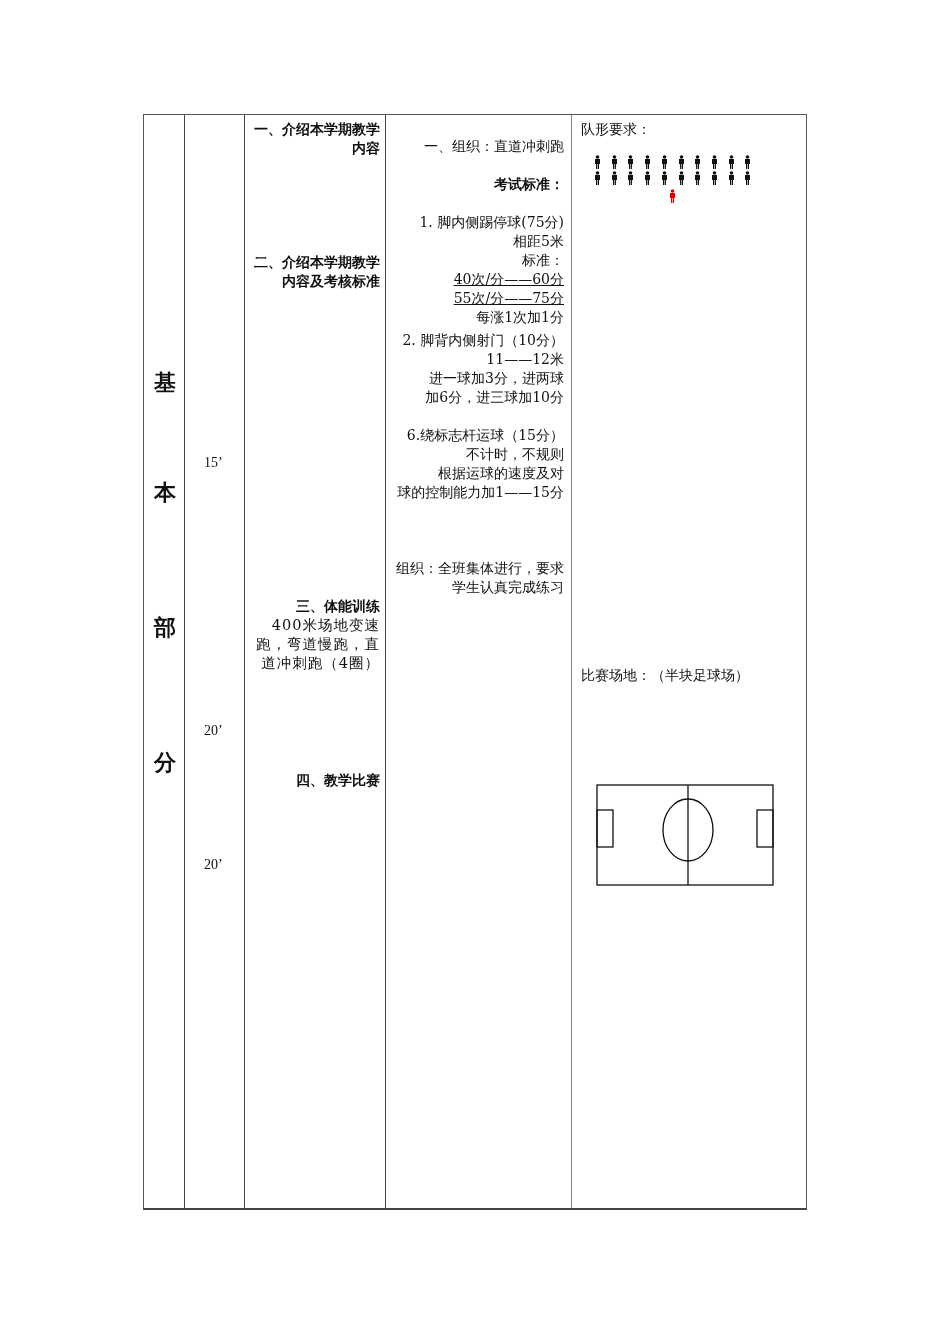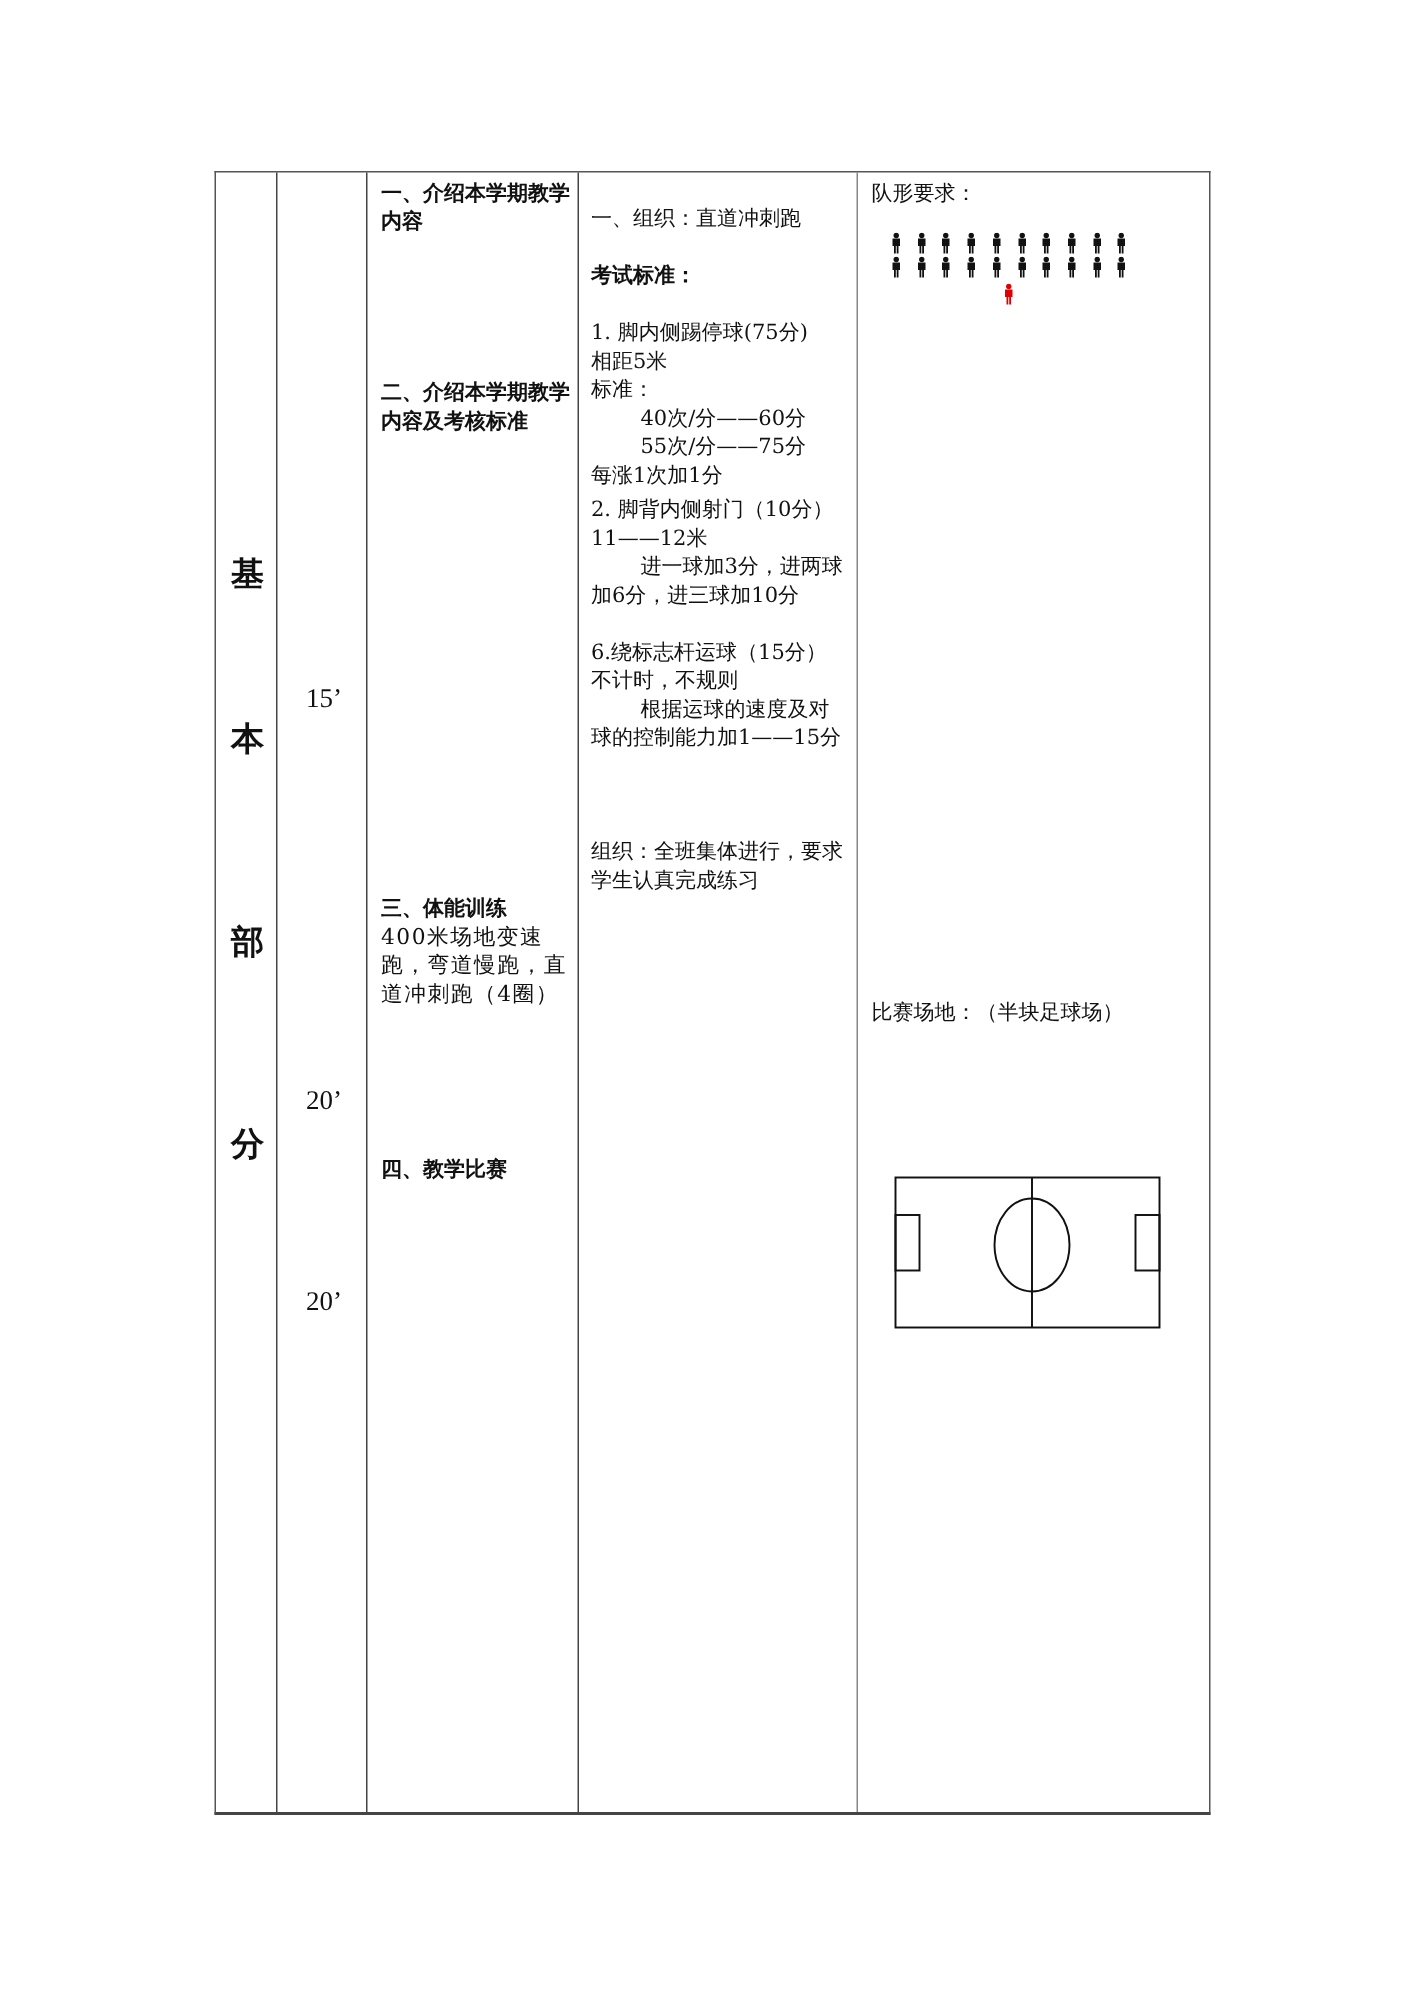--- a/index.html
+++ b/index.html
@@ -1,24 +1,24 @@
 <!DOCTYPE html>
 <html><head>
 <meta charset="utf-8">
 <style>
   html, body { margin:0; padding:0; background:#fff; }
   body { width:950px; height:1344px; position:relative; font-family:"DejaVu Serif","Liberation Serif",serif; color:#111; }
   .tbl { position:absolute; left:143px; top:114px; width:664px; height:1096px; border:1px solid #555; box-sizing:border-box; border-bottom:2px solid #444; }
   .vline { position:absolute; top:0; bottom:0; width:1px; background:#444; }
-  .cell { position:absolute; font-size:14px; line-height:19px; }
+  .cell { position:absolute; font-size:14px; line-height:19px;text-align:right; }
   .bold { font-family:"DejaVu Sans","Liberation Sans",sans-serif; font-weight:bold; font-size:14px; }
   .sec { position:absolute; left:10px; font-size:22px; font-weight:bold; font-family:"DejaVu Sans","Liberation Sans",sans-serif; }
-  .time { position:absolute; left:60px; font-size:18px; font-family:"Liberation Serif",serif; }
+  .time { position:absolute; left:60px; font-size:14px; font-family:"Liberation Serif",serif; }
   .p { margin:0; }
-  .ind { padding-left:33px; }
+  .ind { padding-left:33px;text-decoration:underline; }
   .ind2 { text-indent:33px; }
 </style>
 </head>
 <body>
 
 <div class="tbl">
   <div class="vline" style="left:40px"></div>
   <div class="vline" style="left:100px"></div>
   <div class="vline" style="left:241px"></div>
   <div class="vline" style="left:427px;background:#888"></div>

